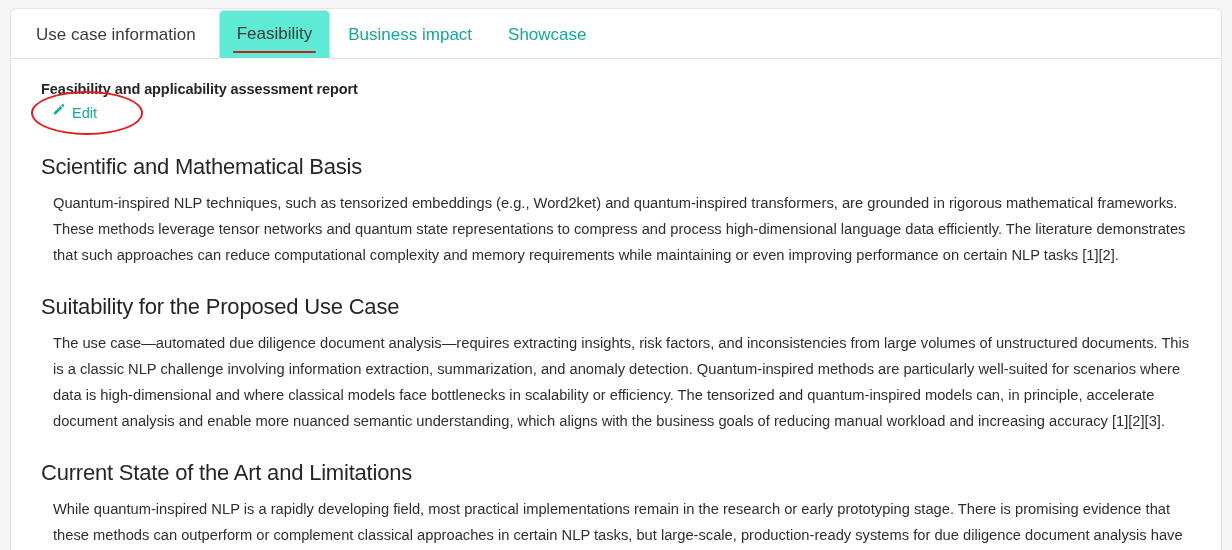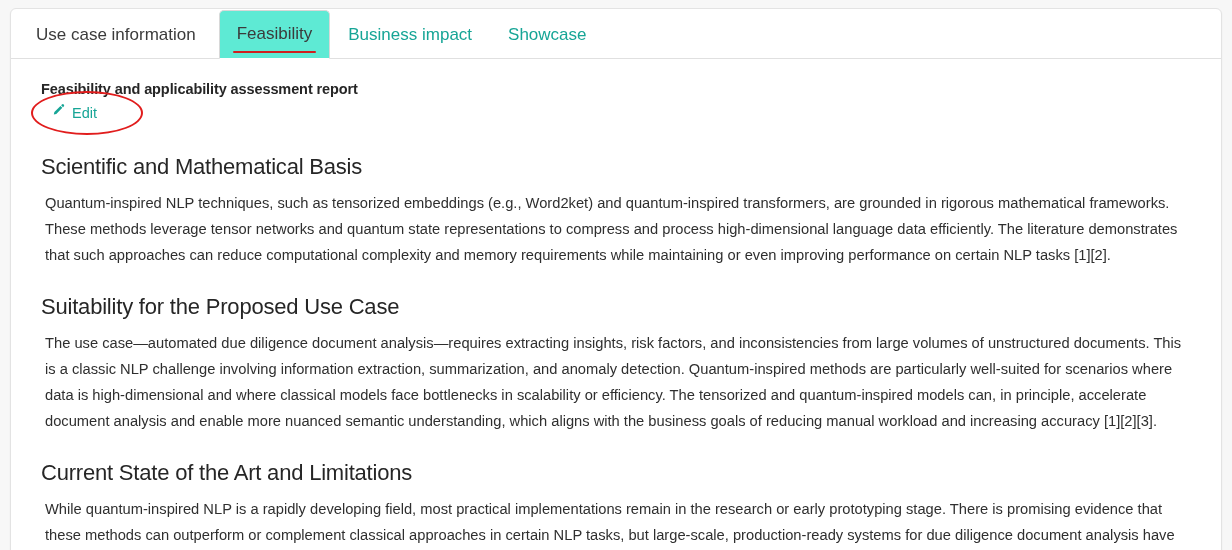--- a/index.html
+++ b/index.html
@@ -117,21 +117,21 @@
     font-weight: normal;
     color: #262626;
     margin: 26px 0 10px 0;
     letter-spacing: -0.2px;
   }
   h2.section.first { }
   p.para {
     font-size: 14.7px;
     line-height: 26px;
     color: #2f2f2f;
-    margin: 0 0 4px 4px;
+    margin: 0 0 4px 12px;
     text-align: left;
   }
 </style>
 </head>
 <body>
 
 <div id="app">
   <div class="card">
 
     <div class="tabbar">

